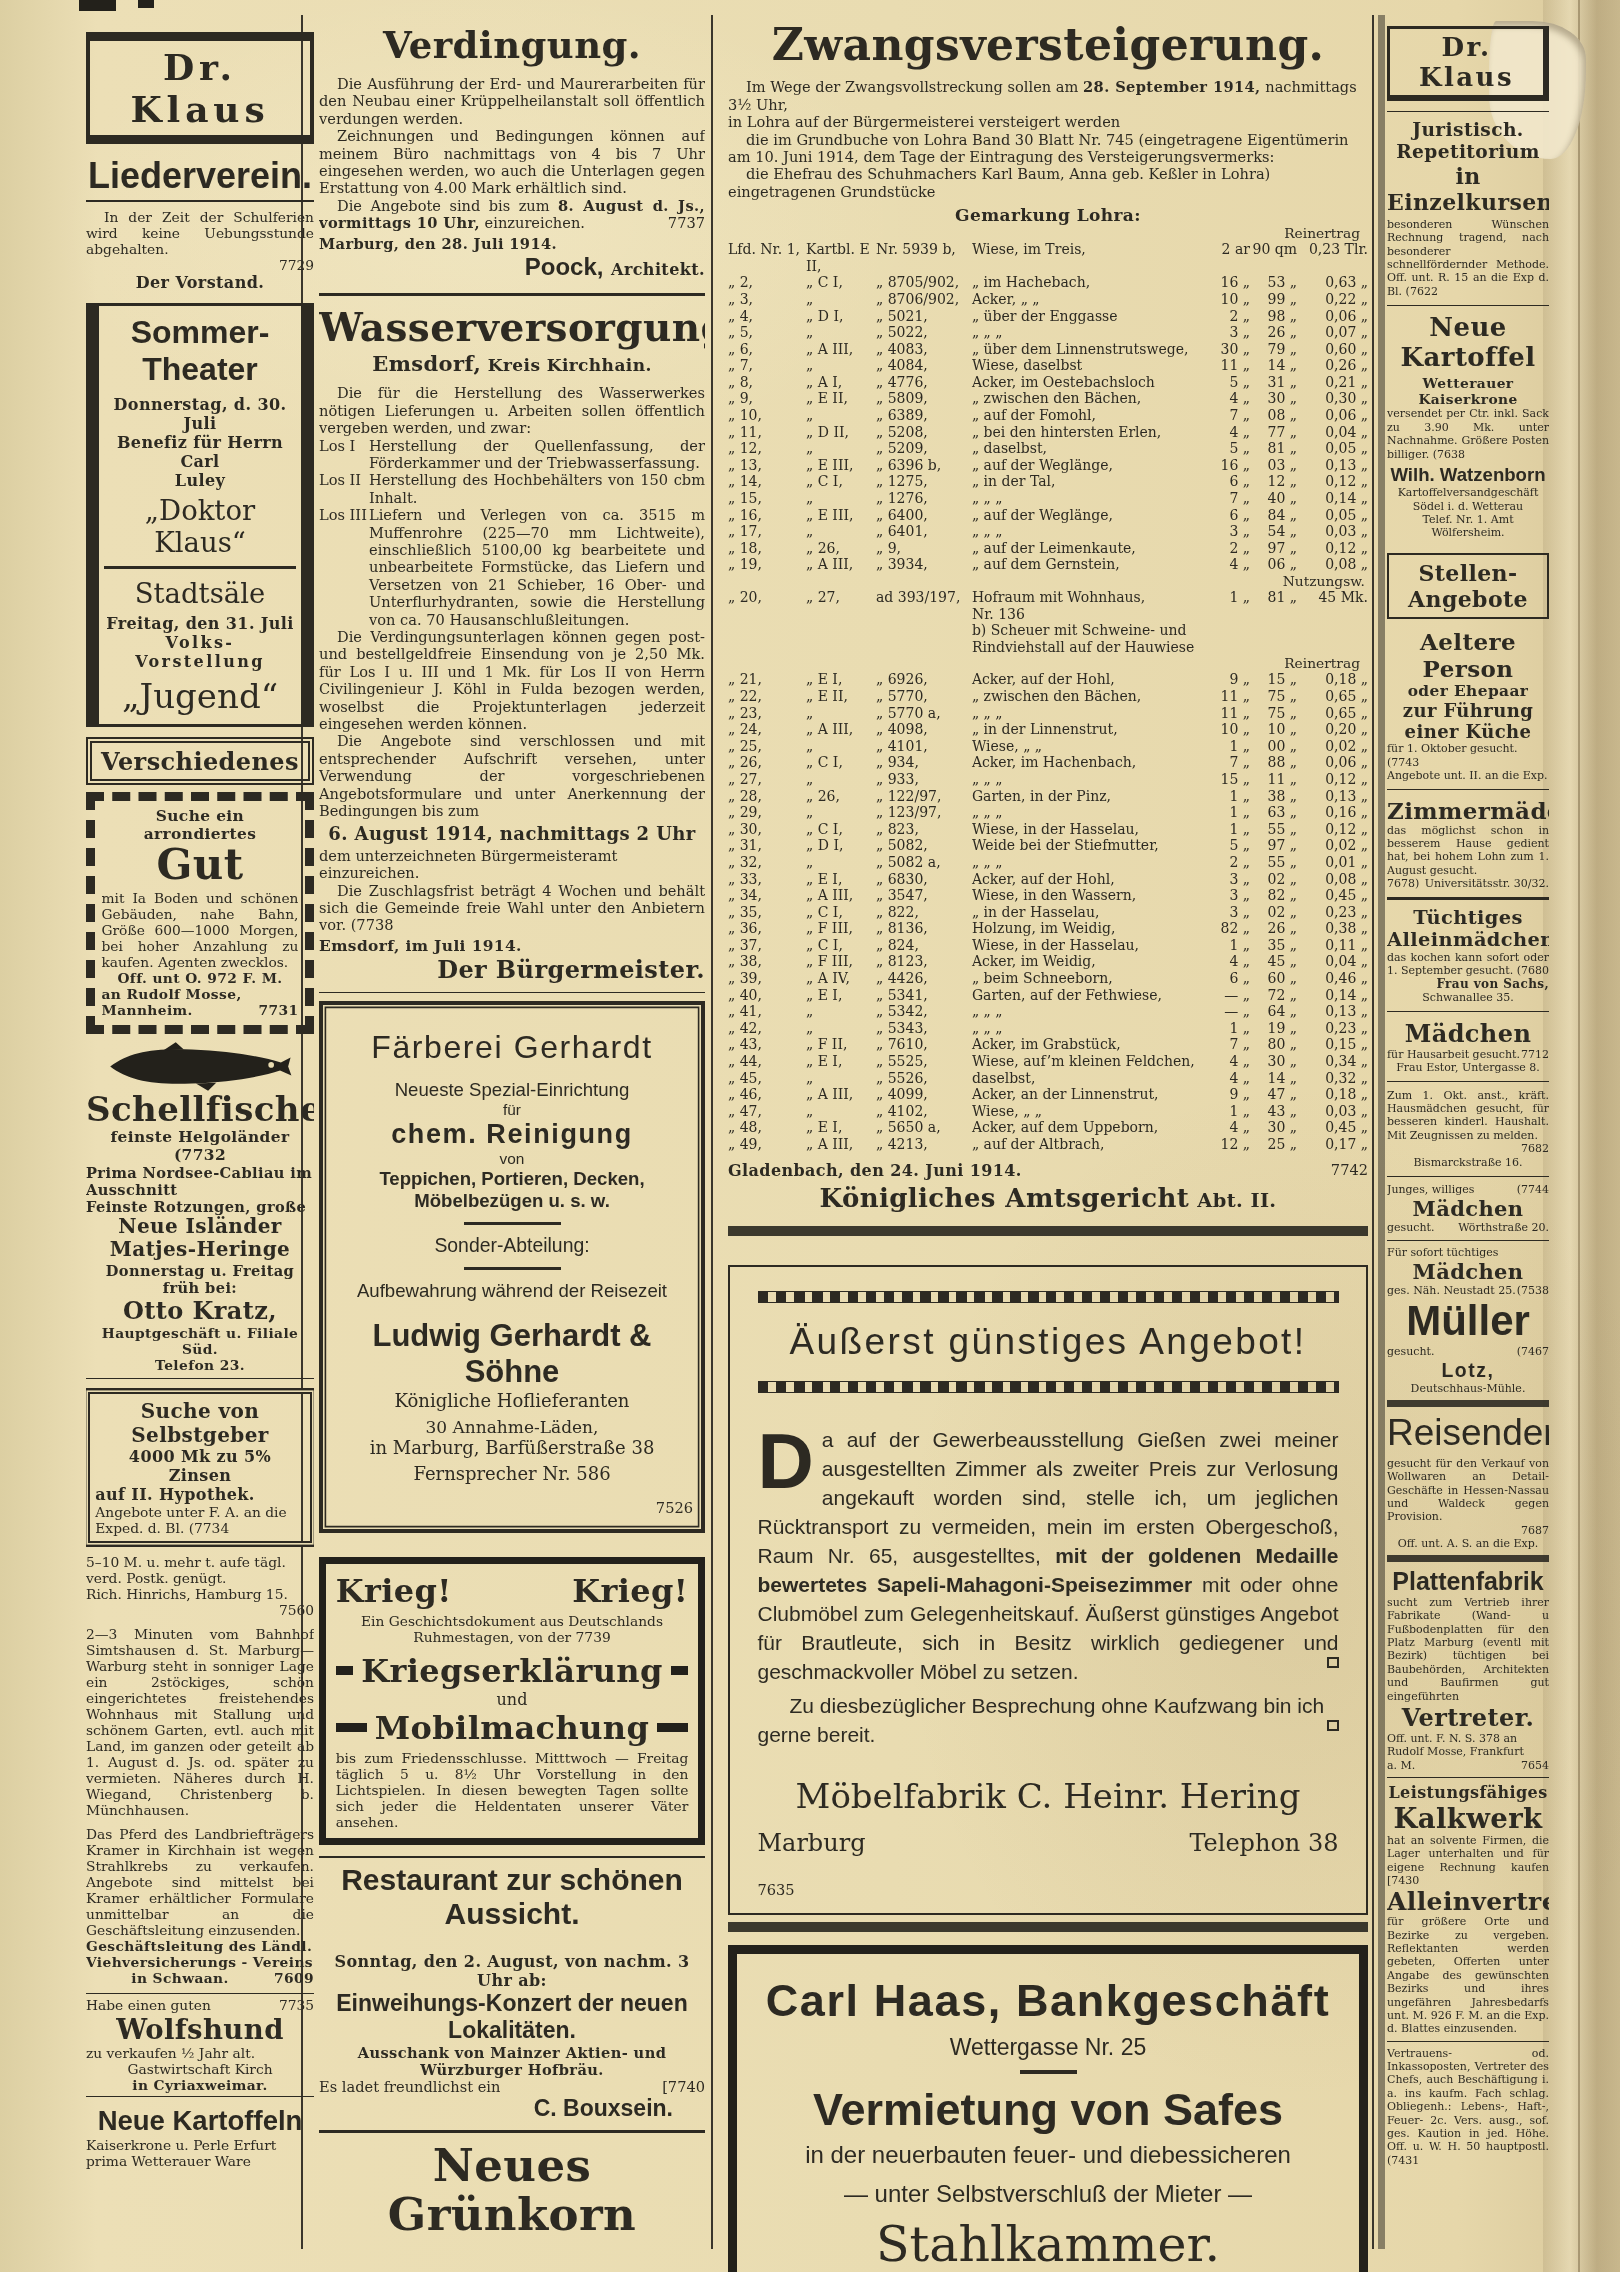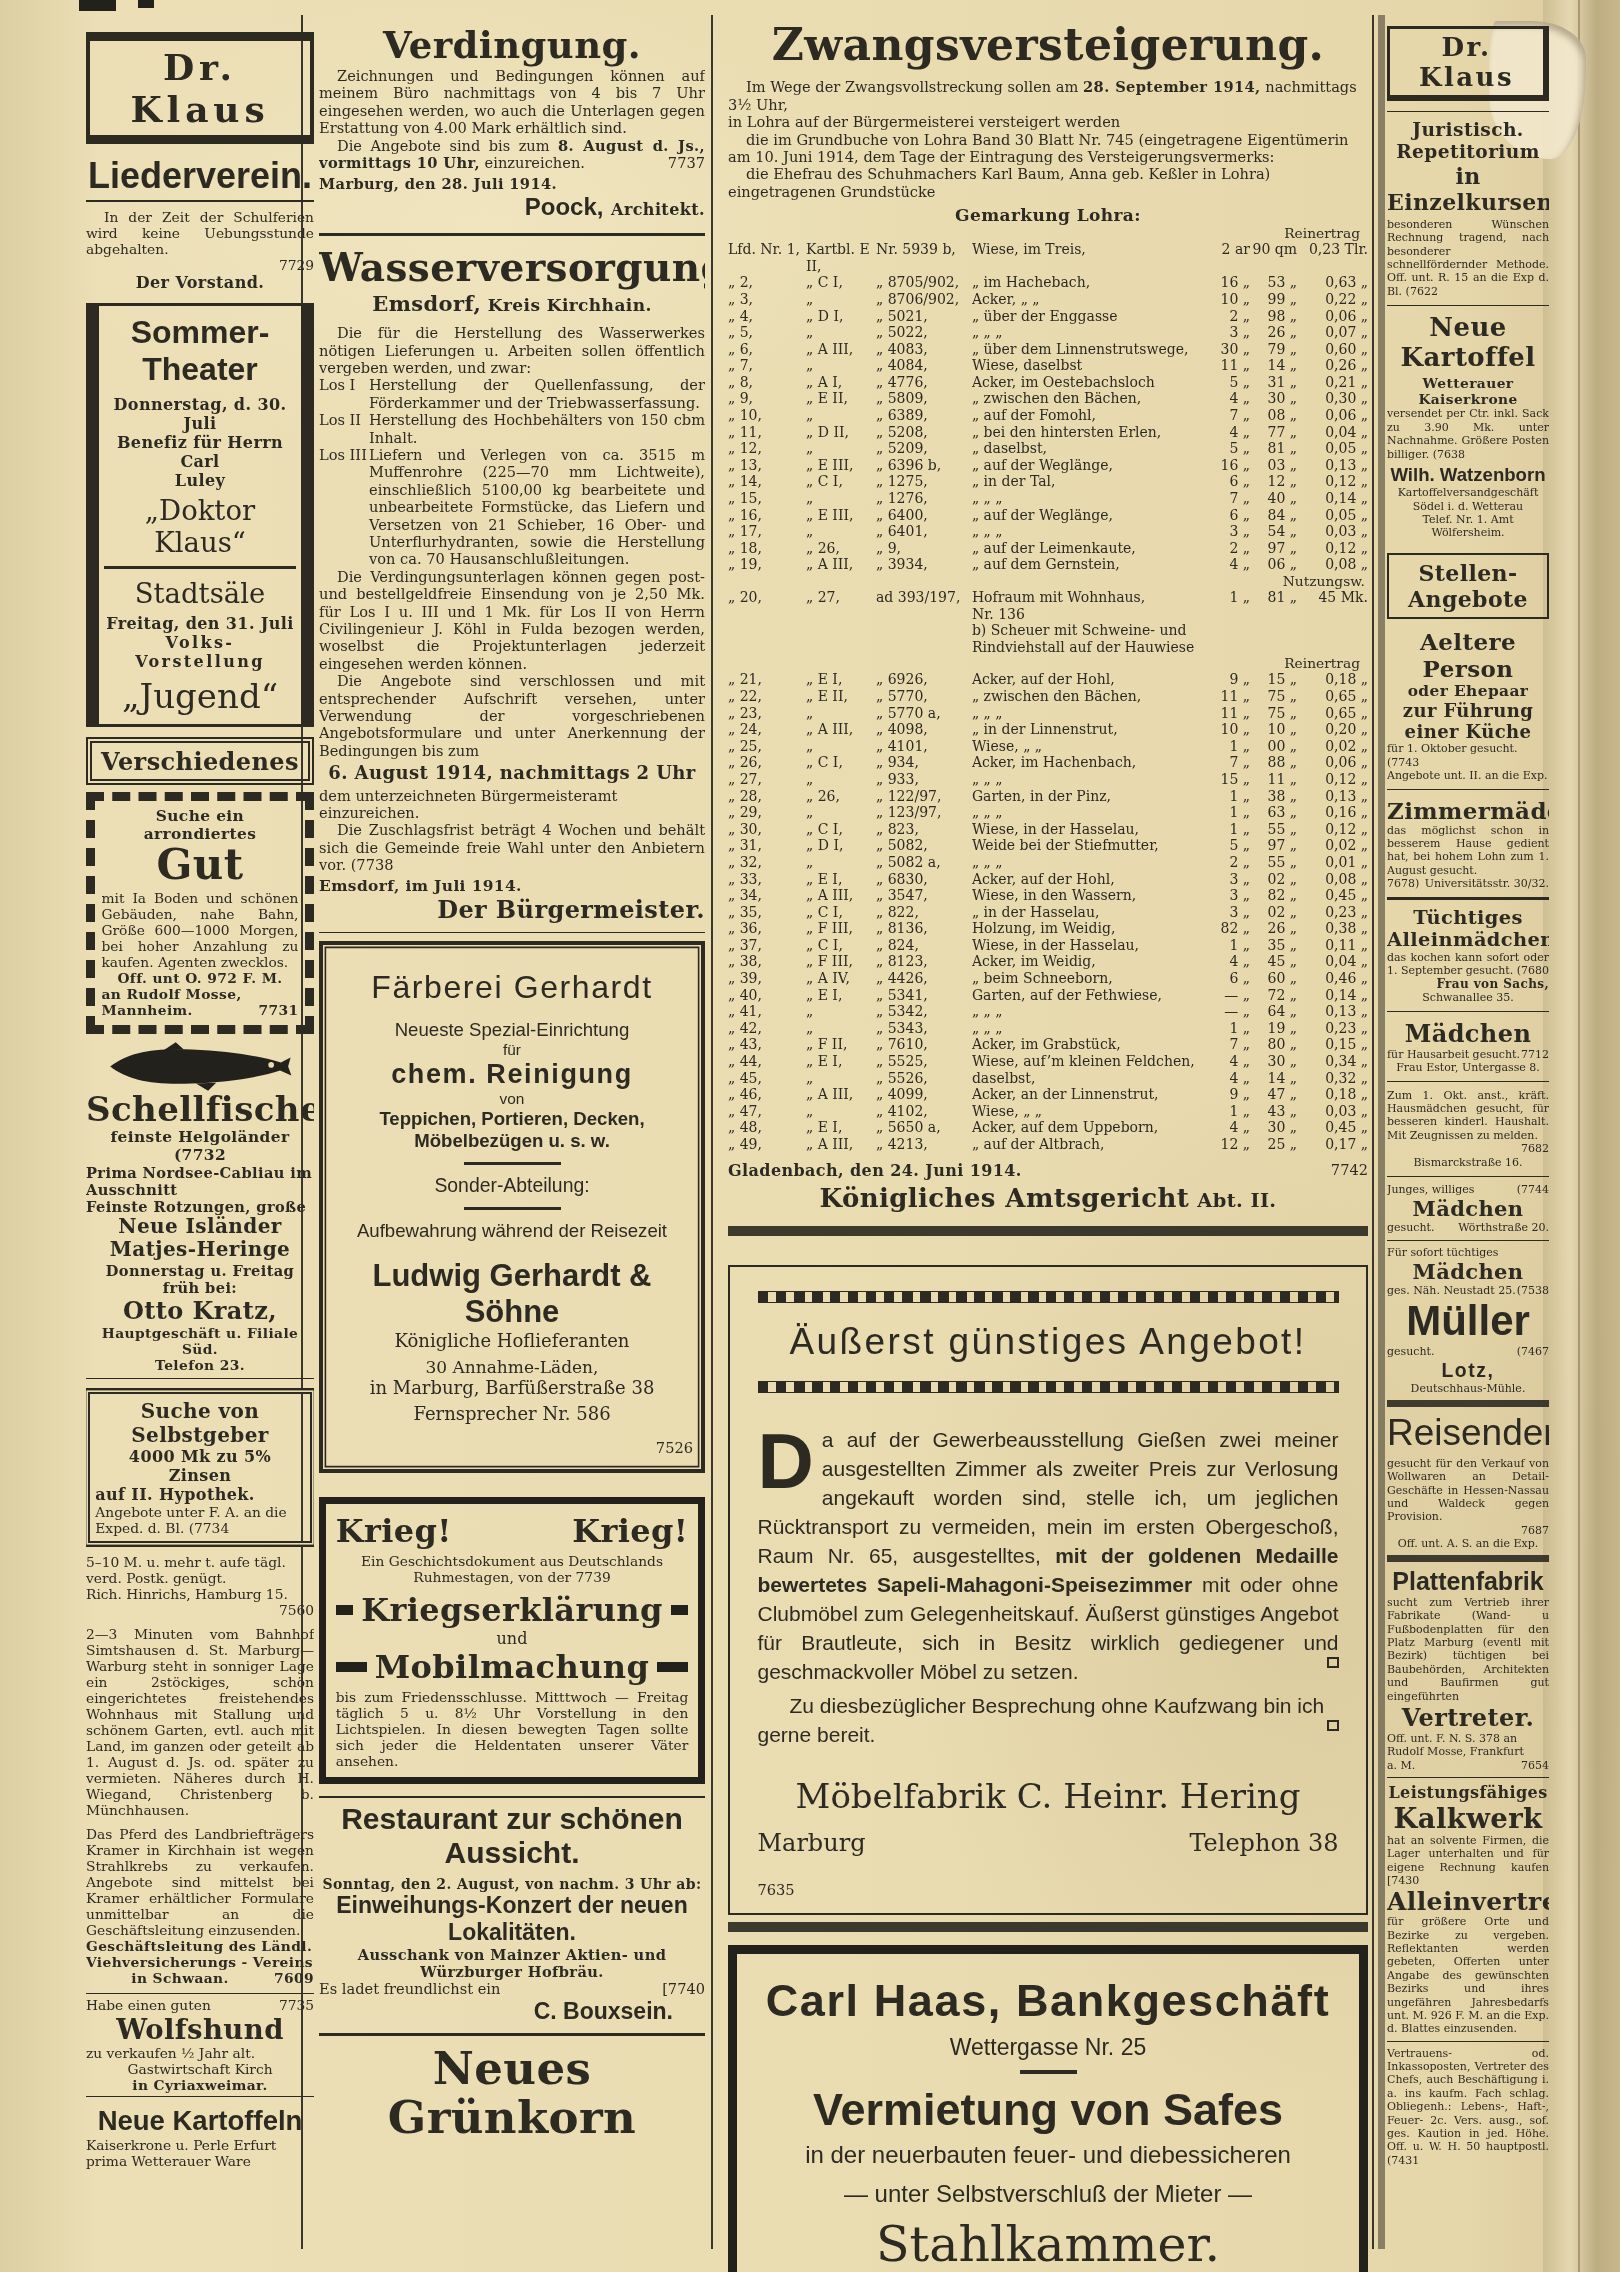--- a/index.html
+++ b/index.html
@@ -184,20 +184,21 @@
       <div class="body17">prima Wetterauer Ware</div>
 
     </div>
 
   </div>
 
   <div class="col col2">
 
     <div style="margin-top:23px">
       <div class="fr c" style="font-size:37px">Verdingung.</div>
+      <div class="body18 j ind" style="margin-top:8px">Die Ausführung der Erd- und Maurerarbeiten für den Neubau einer Krüppelheilanstalt soll öffentlich verdungen werden.</div>
       <div class="body18 j ind">Zeichnungen und Bedingungen können auf meinem Büro nachmittags von 4 bis 7 Uhr eingesehen werden, wo auch die Unterlagen gegen Erstattung von 4.00 Mark erhältlich sind.</div>
       <div class="body18 j ind"><span>Die Angebote sind bis zum </span><span class="fr">8. August d. Js., vormittags 10 Uhr,</span><span> einzureichen.</span><span style="float:right">7737</span></div>
       <div class="fr" style="font-size:14.6px; margin-top:3.2px">Marburg, den 28. Juli 1914.</div>
       <div class="r" style="font-size:24px; margin-top:1.6px"><span class="gs">Poock,</span> <span class="fr" style="font-size:16px">Architekt.</span></div>
       <div class="rule3" style="margin-top:11.3px"></div>
     </div>
 
     <div>
       <div class="fr c" style="font-size:39px">Wasserversorgung</div>
       <div class="c" style="font-size:21px; margin-top:1.6px"><span class="fr">Emsdorf,</span> <span class="fr" style="font-size:17px">Kreis Kirchhain.</span></div>
@@ -259,21 +260,21 @@
       <div style="display:flex; align-items:center; gap:8px">
         <span style="flex:1; height:9.7px; background:#23211b"></span>
         <span class="fr" style="font-size:32px">Mobilmachung</span>
         <span style="flex:1; height:9.7px; background:#23211b"></span>
       </div>
       <div class="body17 j" style="margin-top:3px">bis zum Friedensschlusse. Mitttwoch — Freitag täglich 5 u. 8½ Uhr Vorstellung in den Lichtspielen. In diesen bewegten Tagen sollte sich jeder die Heldentaten unserer Väter ansehen.</div>
     </div>
 
     <div style="margin-top:11.3px; border-top:2.4px solid #2d2a22; padding-top:4.9px">
       <div class="gs c" style="font-size:30px">Restaurant zur schönen Aussicht.</div>
-      <div class="fr c" style="font-size:14px; margin-top:6px">Sonntag, den 2. August, von nachm. 3 Uhr ab:</div>
+      <div class="fr c" style="font-size:16px; margin-top:21px">Sonntag, den 2. August, von nachm. 3 Uhr ab:</div>
       <div class="gs c" style="font-size:23px">Einweihungs-Konzert der neuen Lokalitäten.</div>
       <div class="fr c" style="font-size:14.6px">Ausschank von Mainzer Aktien- und Würzburger Hofbräu.</div>
       <div class="body18"><span>Es ladet freundlichst ein</span><span style="float:right">[7740</span></div>
       <div class="gs r" style="font-size:23px; padding-right:32px">C. Bouxsein.</div>
       <div class="rule3"></div>
     </div>
 
     <div>
       <div class="fr c" style="font-size:45px; line-height:49px">Neues Grünkorn</div>
 

